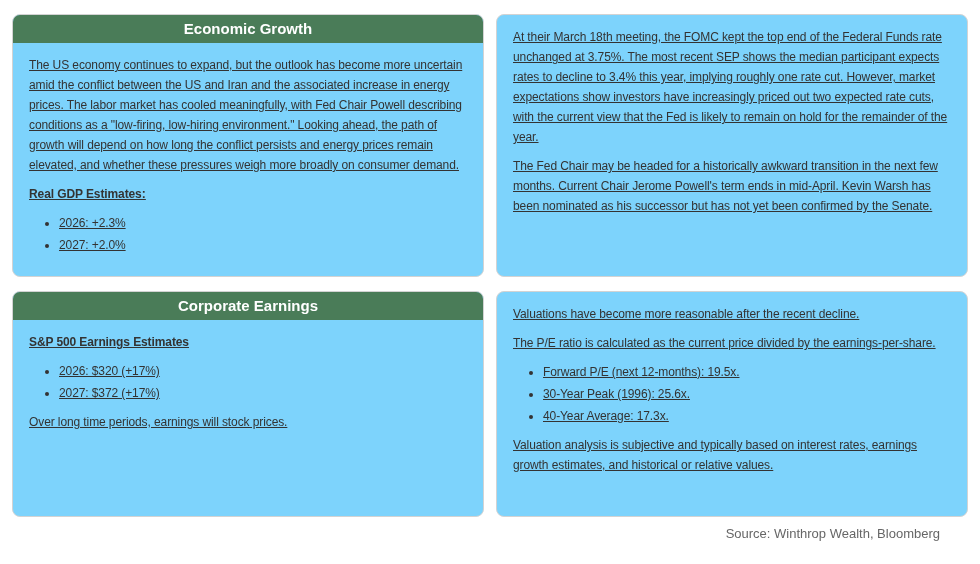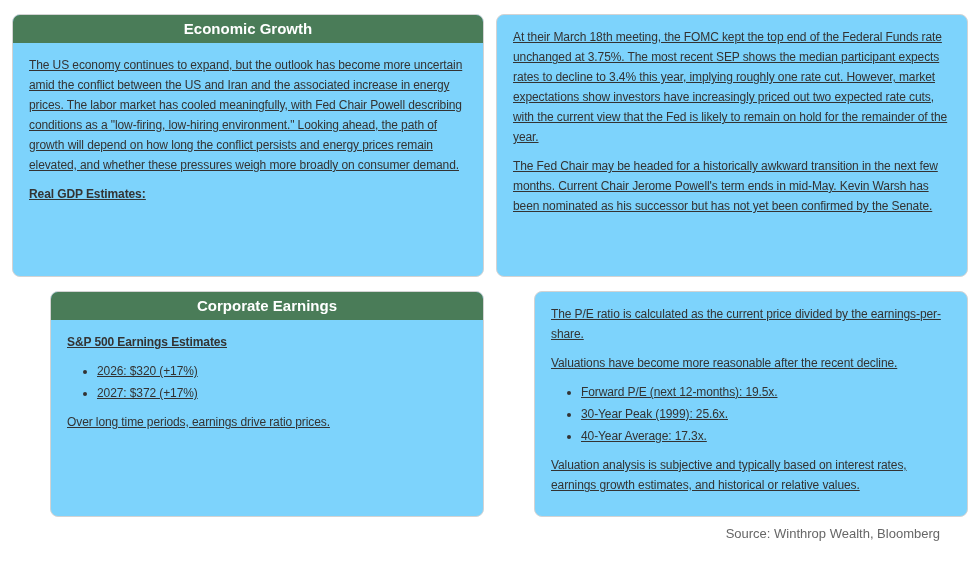--- a/index.html
+++ b/index.html
@@ -16,21 +16,21 @@
     column-gap: 12px;
     row-gap: 14px;
   }
   .card {
     border: 1px solid #d3d3d3;
     border-radius: 8px;
     background: #7dd3fc;
     overflow: hidden;
   }
   .card.row1 { min-height: 261px; }
-  .card.row2 { min-height: 224px; margin-left: 38px; }
+  .card.row2 { min-height: 224px; }
   .card-header {
     background: #4a7c58;
     color: #ffffff;
     font-weight: bold;
     font-size: 15px;
     line-height: 16px;
     text-align: center;
     padding: 6px 10px;
   }
   .card-body {
@@ -60,49 +60,53 @@
 <body>
 
 <div class="wrap">
   <div class="grid">
 
     <section class="card row1">
       <header class="card-header">Economic Growth</header>
       <div class="card-body">
         <p>The US economy continues to expand, but the outlook has become more uncertain amid the conflict between the US and Iran and the associated increase in energy prices. The labor market has cooled meaningfully, with Fed Chair Powell describing conditions as a "low-firing, low-hiring environment." Looking ahead, the path of growth will depend on how long the conflict persists and energy prices remain elevated, and whether these pressures weigh more broadly on consumer demand.</p>
         <p class="subhead">Real GDP Estimates:</p>
+        <ul>
+          <li>2026: +2.3%</li>
+          <li>2027: +2.0%</li>
+        </ul>
       </div>
     </section>
 
     <section class="card row1">
       <div class="card-body">
         <p>At their March 18th meeting, the FOMC kept the top end of the Federal Funds rate unchanged at 3.75%. The most recent SEP shows the median participant expects rates to decline to 3.4% this year, implying roughly one rate cut. However, market expectations show investors have increasingly priced out two expected rate cuts, with the current view that the Fed is likely to remain on hold for the remainder of the year.</p>
-        <p>The Fed Chair may be headed for a historically awkward transition in the next few months. Current Chair Jerome Powell's term ends in mid-May. Kevin Warsh has been nominated as his successor but has not yet been confirmed by the Senate.</p>
+        <p>The Fed Chair may be headed for a historically awkward transition in the next few months. Current Chair Jerome Powell's term ends in mid-April. Kevin Warsh has been nominated as his successor but has not yet been confirmed by the Senate.</p>
       </div>
     </section>
 
     <section class="card row2">
       <header class="card-header">Corporate Earnings</header>
       <div class="card-body">
         <p class="subhead">S&amp;P 500 Earnings Estimates</p>
         <ul>
           <li>2026: $320 (+17%)</li>
           <li>2027: $372 (+17%)</li>
         </ul>
-        <p>Over long time periods, earnings drive ratio prices.</p>
+        <p>Over long time periods, earnings will stock prices.</p>
       </div>
     </section>
 
     <section class="card row2">
       <div class="card-body">
+        <p>Valuations have become more reasonable after the recent decline.</p>
         <p>The P/E ratio is calculated as the current price divided by the earnings-per-share.</p>
-        <p>Valuations have become more reasonable after the recent decline.</p>
         <ul>
           <li>Forward P/E (next 12-months): 19.5x.</li>
-          <li>30-Year Peak (1999): 25.6x.</li>
+          <li>30-Year Peak (1996): 25.6x.</li>
           <li>40-Year Average: 17.3x.</li>
         </ul>
         <p>Valuation analysis is subjective and typically based on interest rates, earnings growth estimates, and historical or relative values.</p>
       </div>
     </section>
 
   </div>
 
   <div class="source">Source: Winthrop Wealth, Bloomberg</div>
 </div>

